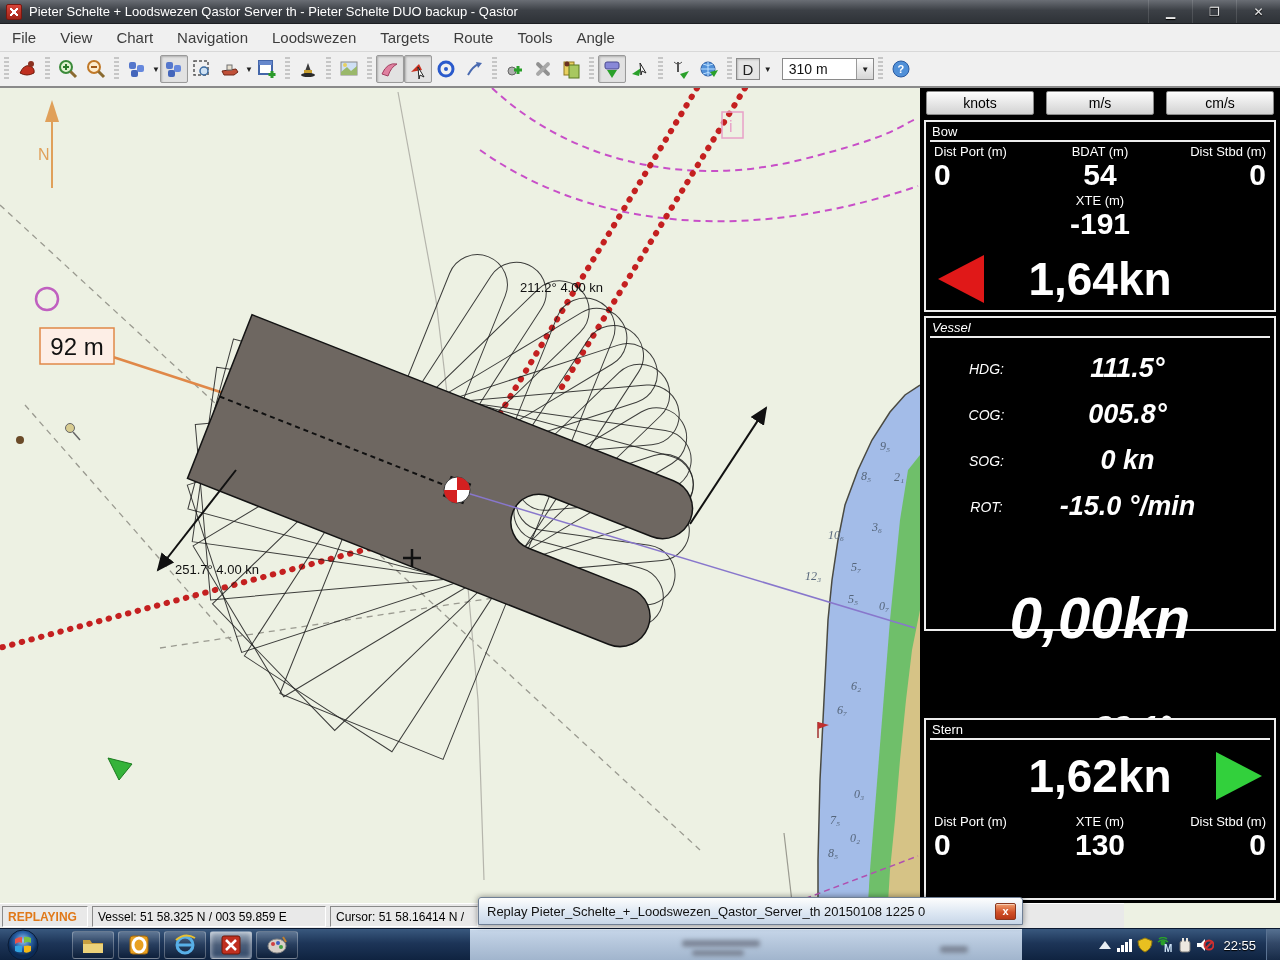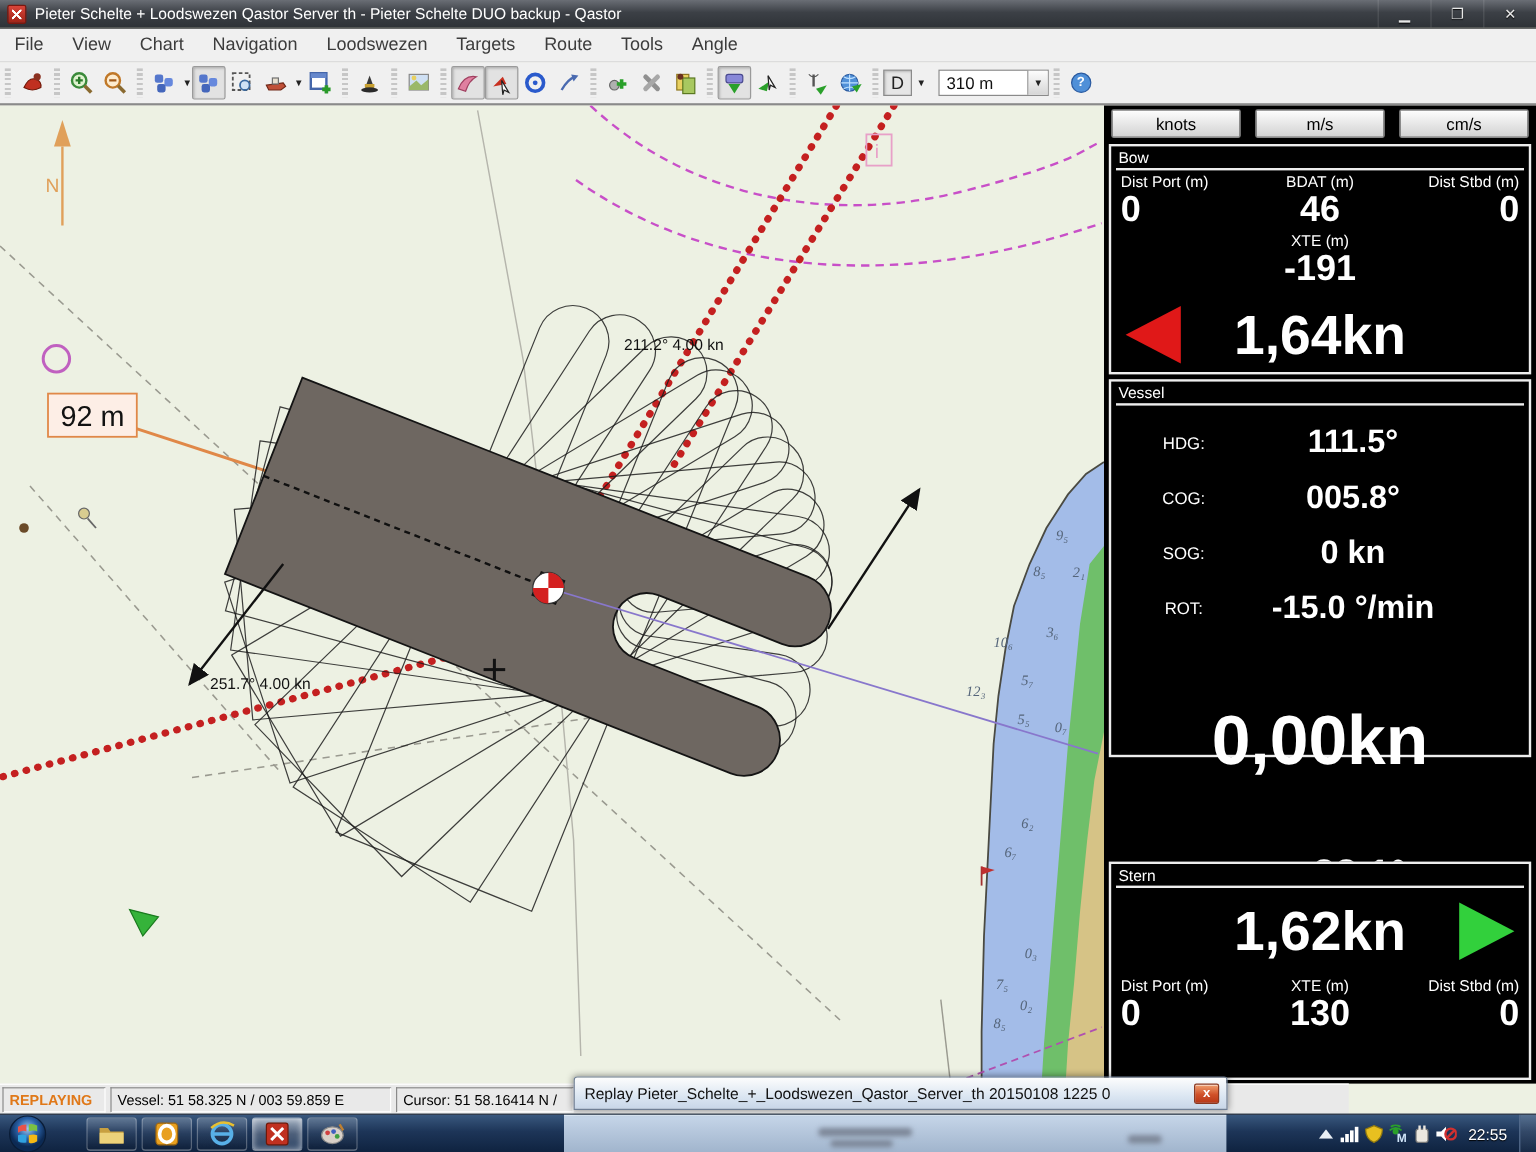--- a/index.html
+++ b/index.html
@@ -458,32 +458,32 @@
     </div>
 
     <div class="section" style="top:32px;height:192px;">
       <div class="sec-title">Bow</div>
       <div class="sec-rule"></div>
       <div class="grid3">
         <div class="lab">Dist Port (m)</div>
         <div class="lab c">BDAT (m)</div>
         <div class="lab r">Dist Stbd (m)</div>
         <div class="num-lg">0</div>
-        <div class="num-lg c">46</div>
+        <div class="num-lg c">54</div>
         <div class="num-lg r">0</div>
       </div>
       <div class="cen lab" style="margin-top:2px;">XTE (m)</div>
       <div class="cen num-lg">-191</div>
       <div class="speed-row">
         <div class="tri-left"></div>
         <div class="speed-xl">1,64kn</div>
       </div>
     </div>
 
-    <div class="section" style="top:228px;height:315px;">
+    <div class="section" style="top:228px;height:315px;font-style:italic;">
       <div class="sec-title">Vessel</div>
       <div class="sec-rule"></div>
       <div class="vrow">
           <span class="vl">HDG:</span>
           <span class="vv">111.5°</span>
           <span></span>
         </div>
       <div class="vrow">
           <span class="vl">COG:</span>
           <span class="vv">005.8°</span>

